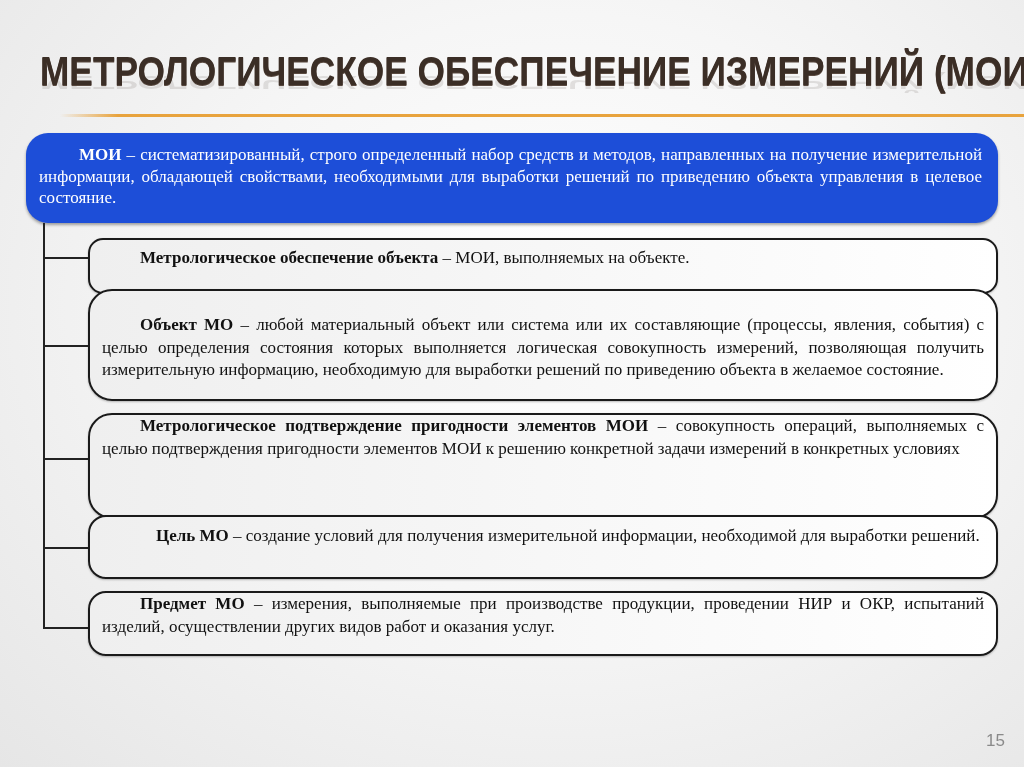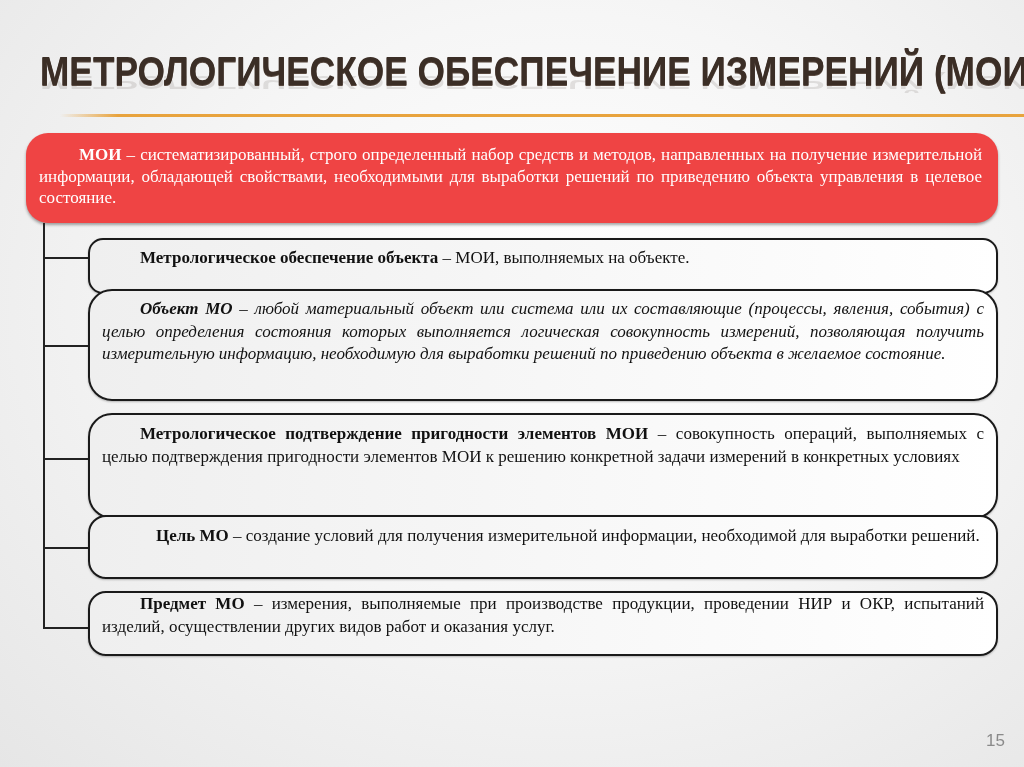--- a/index.html
+++ b/index.html
@@ -23,21 +23,21 @@
     font-size: 41px; color: #3b2e26; opacity: 0.12;
     transform: scaleX(0.86) scaleY(-0.45); transform-origin: left top;
     white-space: nowrap; pointer-events: none;
   }
   .accent-line {
     position: absolute; left: 60px; top: 114px; width: 964px; height: 3px;
     background: linear-gradient(to right, rgba(232,163,61,0) 0%, #e8a33d 6%, #e8a33d 100%);
   }
   .main-box {
     position: absolute; left: 26px; top: 133px; width: 972px; height: 90px;
-    background: #ef4444; border-radius: 22px;
+    background: #1d4ed8; border-radius: 22px;
     box-shadow: 0 2px 3px rgba(0,0,0,0.35);
     color: #ffffff; font-size: 17px; line-height: 21.5px;
     padding: 11px 16px 8px 13px; box-sizing: border-box; text-align: justify;
   }
   .main-box b { font-weight: bold; }
   .indent { display: inline-block; width: 40px; }
   .connector-v {
     position: absolute; left: 43px; top: 223px; width: 2px; height: 405px; background: #222;
   }
   .connector-h {
@@ -74,25 +74,25 @@
   <div class="connector-h" style="top:257px;"></div>
   <div class="connector-h" style="top:345px;"></div>
   <div class="connector-h" style="top:458px;"></div>
   <div class="connector-h" style="top:547px;"></div>
   <div class="connector-h" style="top:627px;"></div>
 
   <div class="box" style="top:238px; height:56px; padding-top:7px;">
     <span class="indent" style="width:38px;"></span><b>Метрологическое обеспечение объекта</b><span> – МОИ, выполняемых на объекте.</span>
   </div>
 
-  <div class="box" style="top:289px; height:112px; border-radius:24px; padding-top:7px;font-style:italic;">
+  <div class="box" style="top:289px; height:112px; border-radius:24px; padding-top:23px;">
     <span class="indent" style="width:38px;"></span><b>Объект МО</b><span> – любой материальный объект или система или их составляющие (процессы, явления, события) с целью определения состояния которых выполняется логическая совокупность измерений, позволяющая получить измерительную информацию, необходимую для выработки решений по приведению объекта в желаемое состояние.</span>
   </div>
 
-  <div class="box" style="top:413px; height:106px; border-radius:24px; padding-top:8px;">
+  <div class="box" style="top:413px; height:106px; border-radius:24px; padding-top:0;">
     <span class="indent" style="width:38px;"></span><b>Метрологическое подтверждение пригодности элементов МОИ</b><span> – совокупность операций, выполняемых с целью подтверждения пригодности элементов МОИ к решению конкретной задачи измерений в конкретных условиях</span>
   </div>
 
   <div class="box" style="top:515px; height:64px; border-radius:18px; padding-top:8px;padding-left:28px;">
     <span class="indent" style="width:38px;"></span><b>Цель МО</b><span> – создание условий для получения измерительной информации, необходимой для выработки решений.</span>
   </div>
 
   <div class="box" style="top:591px; height:65px; border-radius:18px; padding-top:0;">
     <span class="indent" style="width:38px;"></span><b>Предмет МО</b><span> – измерения, выполняемые при производстве  продукции, проведении НИР и ОКР, испытаний изделий, осуществлении других видов работ и оказания услуг.</span>
   </div>

